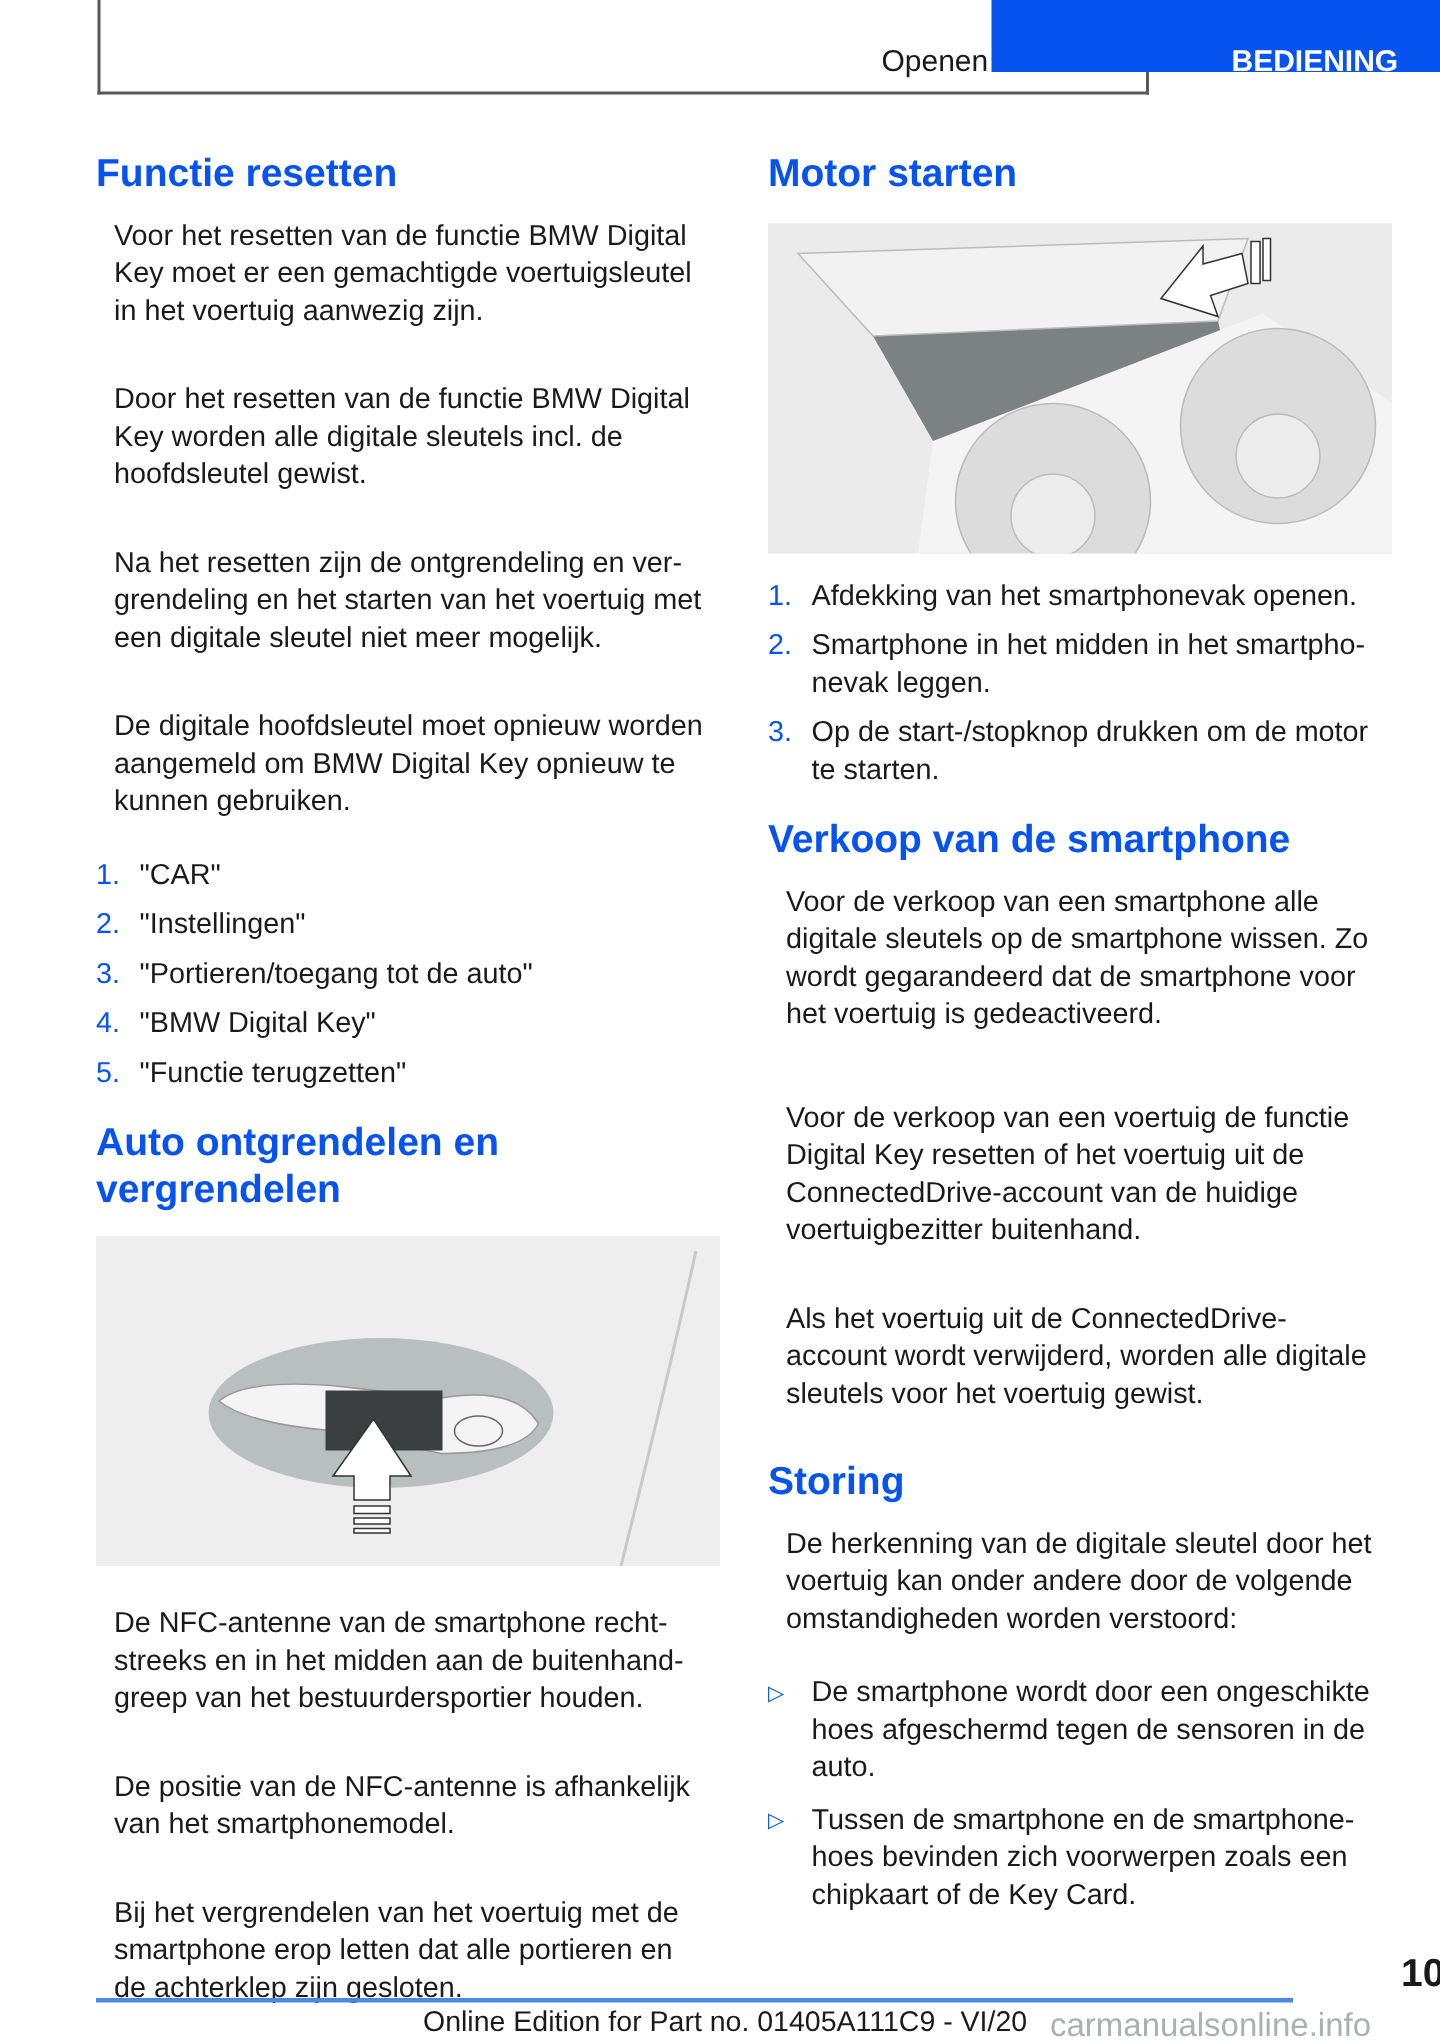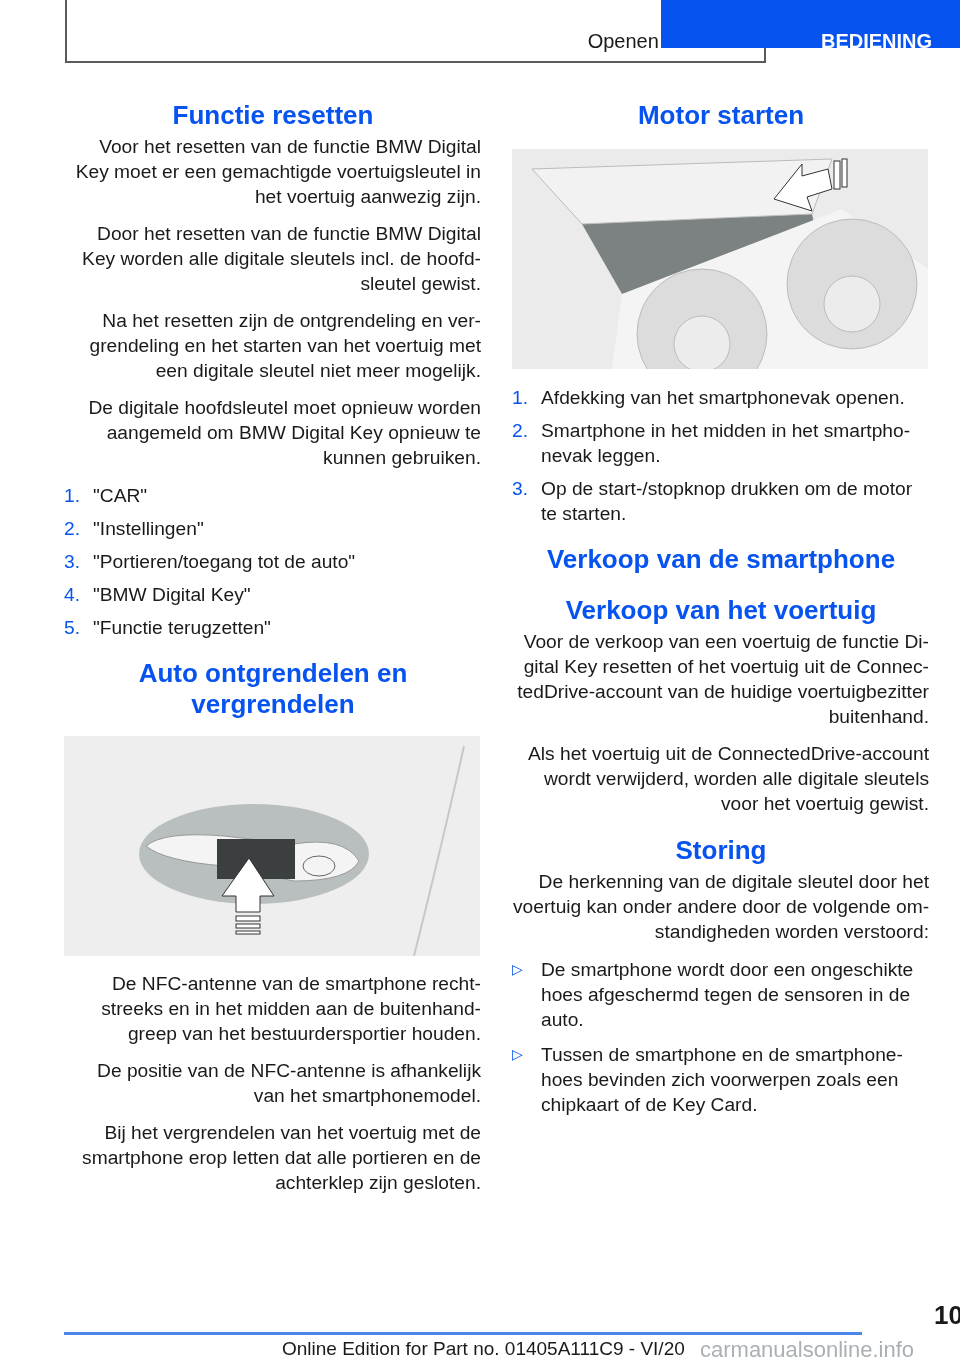--- a/index.html
+++ b/index.html
@@ -6,22 +6,22 @@
   body { width:960px; height:1362px; background:#ffffff; position:relative; overflow:hidden;
          font-family:"Liberation Sans", sans-serif; color:#1a1a1a; }
   .hdr-left { position:absolute; left:65px; top:0; width:701px; height:63px; border:2px solid #5a5a5a;
               border-top:none; box-sizing:border-box; }
   .hdr-left span { position:absolute; right:14px; top:30px; font-size:20px; color:#1a1a1a; }
   .hdr-right { position:absolute; left:661px; top:0; width:299px; height:48px; background:#0653f0;padding-left:32px; }
   .hdr-right span { position:absolute; left:160px; top:30px; font-size:20px; font-weight:bold; color:#ffffff; }
   .col { position:absolute; width:418px; }
   .colL { left:64px; top:100px; }
   .colR { left:512px; top:100px; }
-  h2 { color:#0653f0; font-size:26px; font-weight:bold; margin:0; line-height:31px;text-align:center; }
-  p { margin:1px; font-size:19.2px; line-height:25px;text-align:right; }
+  h2 { color:#0653f0; font-size:26px; font-weight:bold; margin:0; line-height:31px; }
+  p { margin:12px; font-size:19.2px; line-height:25px; }
   .gap { height:10px; }
   ol, ul { margin:0; padding:0; list-style:none; }
   li { position:relative; padding-left:29px; font-size:19.2px; line-height:25px; }
   li .num { position:absolute; left:0; top:0; color:#0653f0; }
   li .tri { position:absolute; left:0; top:0; color:#0653f0; font-size:14px; }
   .img { background:#ececec; position:relative; overflow:hidden; }
   .footer-line { position:absolute; left:64px; top:1332px; width:798px; height:3px; background:#4d86e8; }
   .footer-text { position:absolute; left:282px; top:1338px; font-size:19px; color:#1a1a1a; }
   .page-num { position:absolute; left:934px; top:1300px; font-size:26px; font-weight:bold; }
   .wm { position:absolute; left:682px; top:1337px; font-size:22px; color:#aab0b4;margin-left:18px; }
@@ -98,22 +98,22 @@
   </div>
   <div style="height:16px"></div>
   <ol>
     <li style="margin-bottom:8px"><span class="num">1.</span><span>Afdekking van het smartphonevak openen.</span></li>
     <li style="margin-bottom:8px"><span class="num">2.</span><span>Smartphone in het midden in het smartpho­nevak leggen.</span></li>
     <li><span class="num">3.</span><span>Op de start-/stopknop drukken om de motor te starten.</span></li>
   </ol>
   <div style="height:18px"></div>
   <h2>Verkoop van de smartphone</h2>
   <div style="height:2px"></div>
+  <p>Voor de verkoop van een smartphone alle digi­tale sleutels op de smartphone wissen. Zo wordt gegarandeerd dat de smartphone voor het voer­tuig is gedeactiveerd.</p>
   <div style="height:18px"></div>
-  <h2>Verkoop van het voertuig</h2>
   <div style="height:2px"></div>
   <p>Voor de verkoop van een voertuig de functie Di­gital Key resetten of het voertuig uit de Connec­tedDrive-account van de huidige voertuigbezitter buitenhand.</p>
   <div class="gap"></div>
   <p>Als het voertuig uit de ConnectedDrive-account wordt verwijderd, worden alle digitale sleutels voor het voertuig gewist.</p>
   <div style="height:18px"></div>
   <h2>Storing</h2>
   <div style="height:2px"></div>
   <p>De herkenning van de digitale sleutel door het voertuig kan onder andere door de volgende om­standigheden worden verstoord:</p>
   <div style="height:12px"></div>
   <ul>

